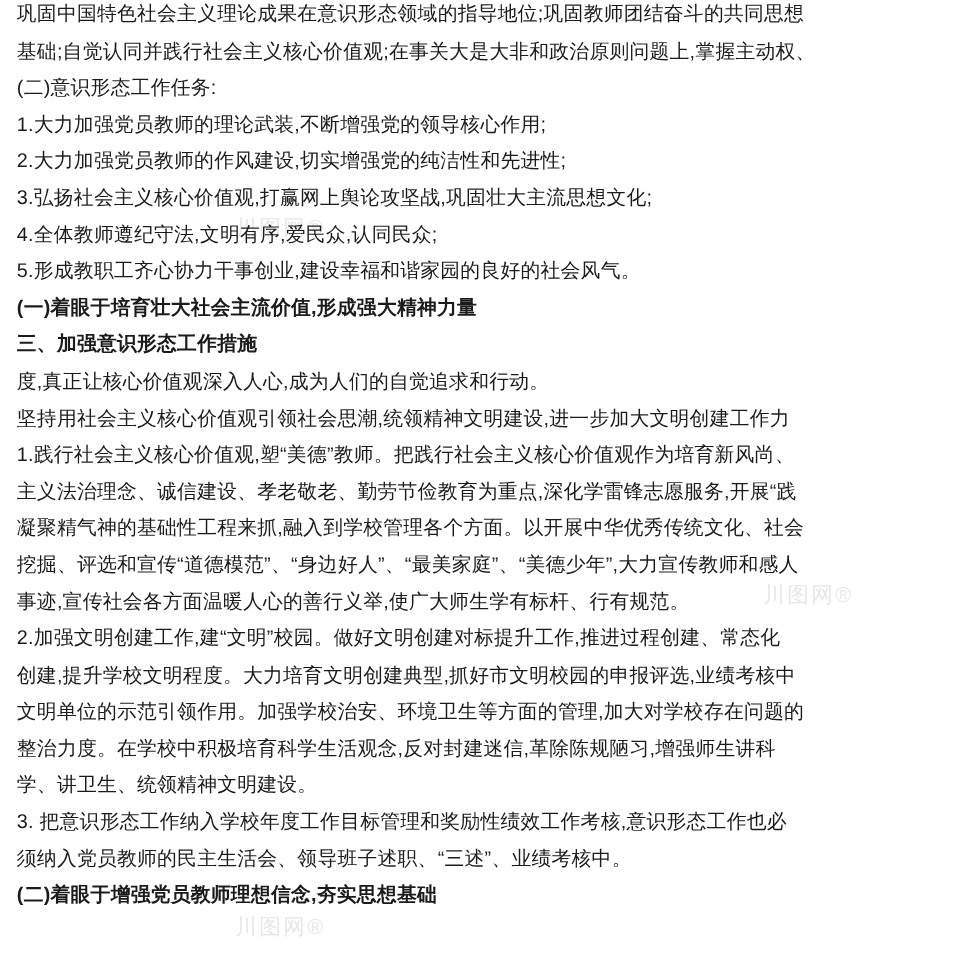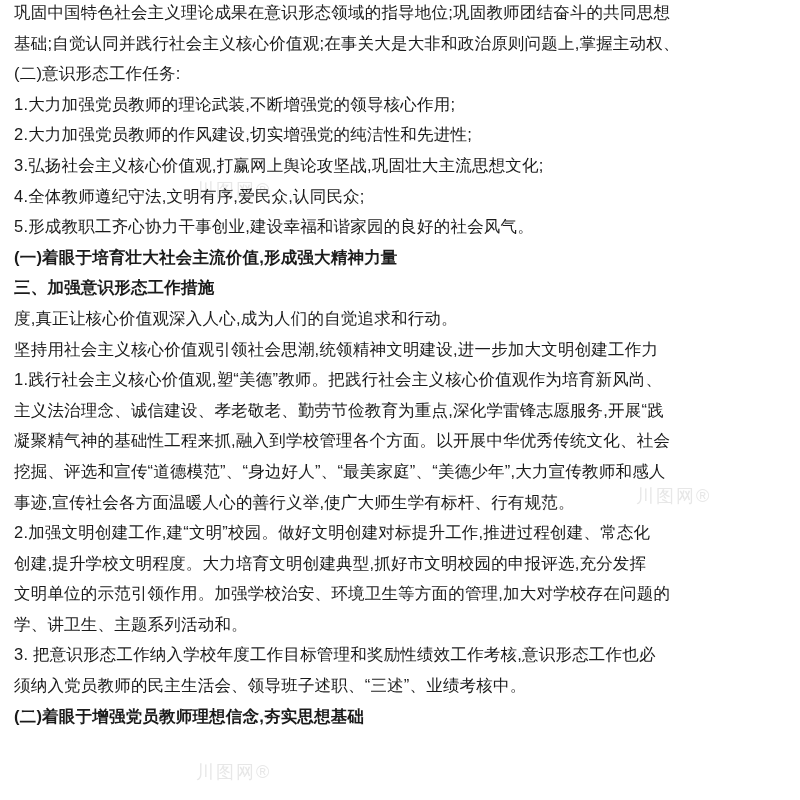--- a/index.html
+++ b/index.html
@@ -87,22 +87,23 @@
     <p class="p bold">(一)着眼于培育壮大社会主流价值,形成强大精神力量</p>
     <p class="p heading">三、加强意识形态工作措施</p>
     <p class="p">度,真正让核心价值观深入人心,成为人们的自觉追求和行动。</p>
     <p class="p">坚持用社会主义核心价值观引领社会思潮,统领精神文明建设,进一步加大文明创建工作力</p>
     <p class="p">1.践行社会主义核心价值观,塑“美德”教师。把践行社会主义核心价值观作为培育新风尚、</p>
     <p class="p">主义法治理念、诚信建设、孝老敬老、勤劳节俭教育为重点,深化学雷锋志愿服务,开展“践</p>
     <p class="p">凝聚精气神的基础性工程来抓,融入到学校管理各个方面。以开展中华优秀传统文化、社会</p>
     <p class="p">挖掘、评选和宣传“道德模范”、“身边好人”、“最美家庭”、“美德少年”,大力宣传教师和感人</p>
     <p class="p">事迹,宣传社会各方面温暖人心的善行义举,使广大师生学有标杆、行有规范。</p>
     <p class="p">2.加强文明创建工作,建“文明”校园。做好文明创建对标提升工作,推进过程创建、常态化</p>
-    <p class="p">创建,提升学校文明程度。大力培育文明创建典型,抓好市文明校园的申报评选,充分发挥</p>
+    <p class="p">创建,提升学校文明程度。大力培育文明创建典型,抓好市文明校园的申报评选,业绩考核中</p>
     <p class="p">文明单位的示范引领作用。加强学校治安、环境卫生等方面的管理,加大对学校存在问题的</p>
-    <p class="p">学、讲卫生、主题系列活动和。</p>
+    <p class="p">整治力度。在学校中积极培育科学生活观念,反对封建迷信,革除陈规陋习,增强师生讲科</p>
+    <p class="p">学、讲卫生、统领精神文明建设。</p>
     <p class="p">3. 把意识形态工作纳入学校年度工作目标管理和奖励性绩效工作考核,意识形态工作也必</p>
     <p class="p">须纳入党员教师的民主生活会、领导班子述职、“三述”、业绩考核中。</p>
     <p class="p bold">(二)着眼于增强党员教师理想信念,夯实思想基础</p>
 
   </div>
 
 </div>
 
 </body></html>

